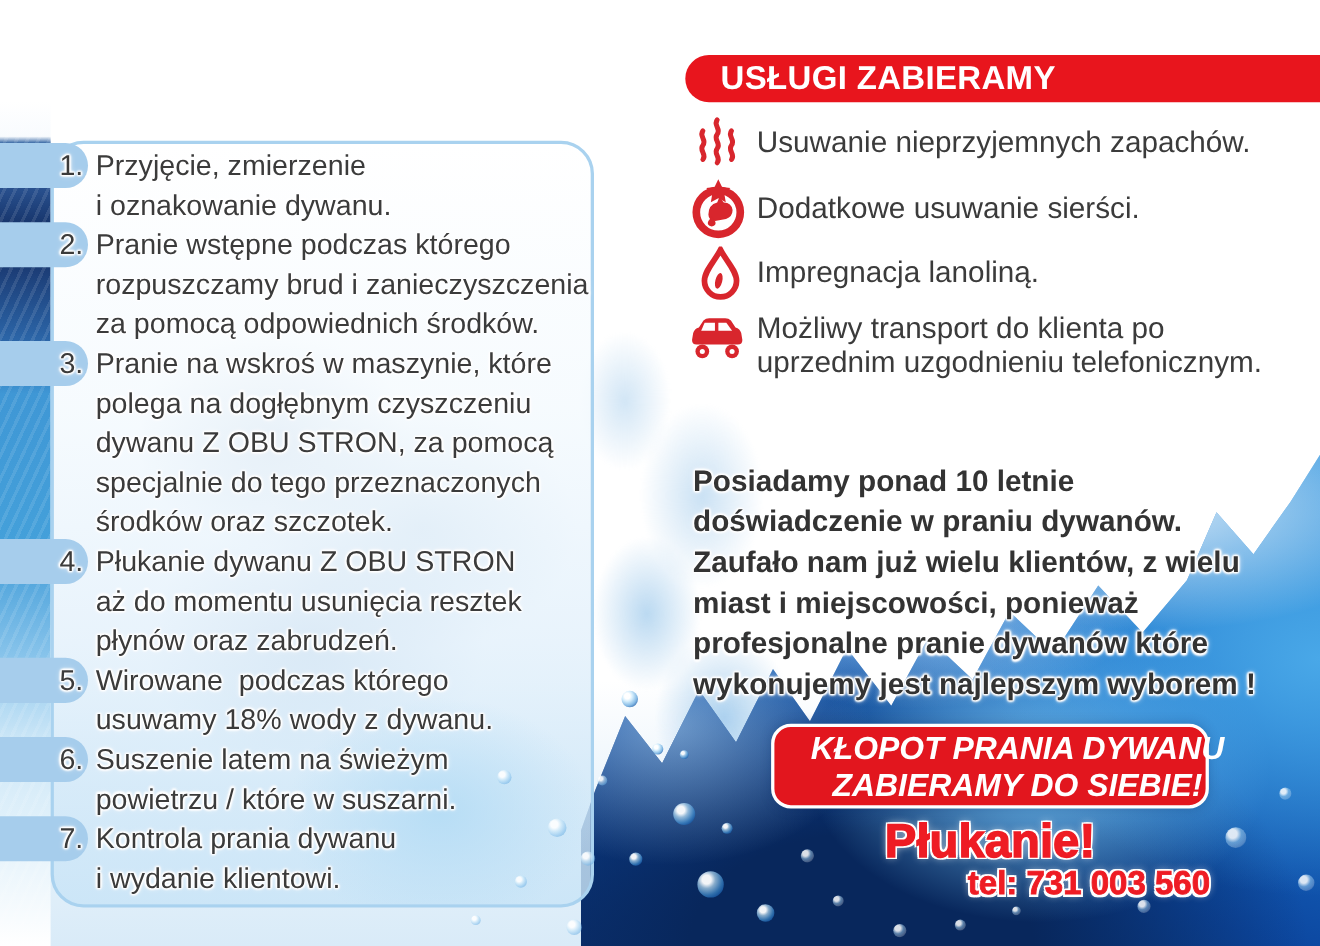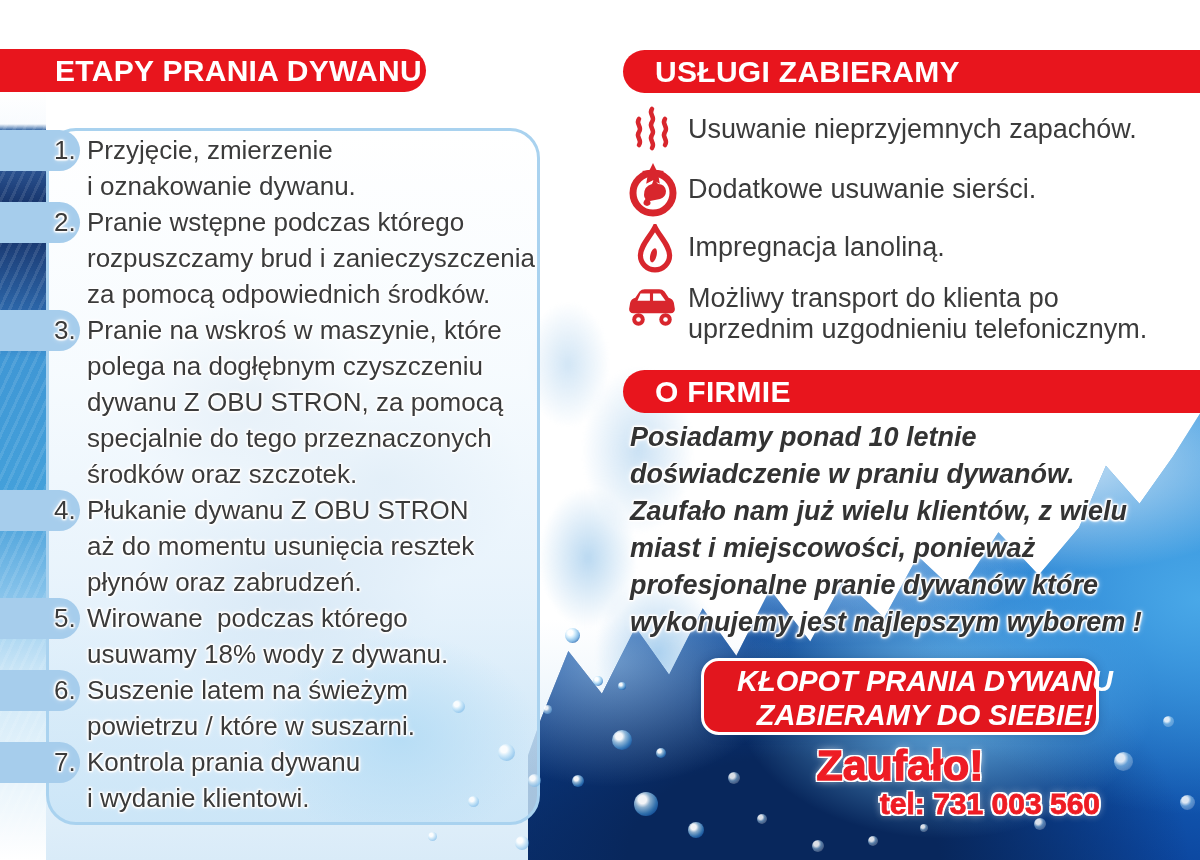--- a/index.html
+++ b/index.html
@@ -68,21 +68,21 @@
   .step { position:relative; }
   .step-num { position:absolute; left:-33px; top:0; }
   .pre { white-space:pre; display:block; }
   .halo { text-shadow:1px 0 2px #fff,-1px 0 2px #fff,0 1px 2px #fff,0 -1px 2px #fff,
           1px 1px 2px #fff,-1px -1px 2px #fff,1px -1px 2px #fff,-1px 1px 2px #fff,0 0 6px #fff; }
 
   
   .svc-icon { position:absolute; z-index:5; }
   .svc-text { position:absolute; left:688px; z-index:5; font-size:27px; line-height:31px; color:#3b3b3b; }
   .about { position:absolute; left:630px; top:419px; z-index:5; font-size:27px; line-height:37px;
-           font-weight:bold; font-style:italic; color:#333; }
+           font-weight:bold; color:#333; }
   .cta { position:absolute; left:701px; top:658px; width:398px; height:77px; z-index:5;
          background:#e2161e; border:3px solid #fff; border-radius:18px; box-sizing:border-box;
          text-align:center; box-shadow:0 0 10px rgba(0,40,90,0.25); }
   .cta-text { font-size:29px; line-height:34px; font-weight:bold; font-style:italic; color:#fff;
               padding-top:3px;padding-left:33px; }
   .cta-text .pre { display:inline-block; }
   .call { position:absolute; left:700px; top:741px; width:400px; text-align:center; z-index:5;
           font-size:43px; font-weight:bold; color:#ee1c24; -webkit-text-stroke:1.3px #ee1c24; }
   .phone { position:absolute; left:700px; top:787px; width:400px; text-align:right; z-index:5;
            font-size:30px; font-weight:bold; color:#ee1c24; -webkit-text-stroke:0.8px #ee1c24; }
@@ -122,23 +122,20 @@
     <span class="bubble deep" style="left:812px;top:840px;width:12px;height:12px"></span>
     <span class="bubble light" style="left:452px;top:700px;width:13px;height:13px"></span>
     <span class="bubble light" style="left:498px;top:744px;width:17px;height:17px"></span>
     <span class="bubble light" style="left:468px;top:796px;width:11px;height:11px"></span>
     <span class="bubble light" style="left:528px;top:774px;width:13px;height:13px"></span>
     <span class="bubble light" style="left:428px;top:832px;width:9px;height:9px"></span>
     <span class="bubble light" style="left:515px;top:836px;width:14px;height:14px"></span>
     <span class="bubble light" style="left:543px;top:705px;width:9px;height:9px"></span>
   </div>
 
-  <div class="hdr hdr-left">
-    <span>ETAPY PRANIA DYWANU</span>
-  </div>
 
   <div class="steps-box"></div>
 
   <div class="tab" style="top:130px"></div>
   <div class="tab" style="top:202px"></div>
   <div class="tab" style="top:310px"></div>
   <div class="tab" style="top:490px"></div>
   <div class="tab" style="top:598px"></div>
   <div class="tab" style="top:670px"></div>
   <div class="tab" style="top:742px"></div>
@@ -224,36 +221,33 @@
       <path d="M26 7 h7 l5 7 h-12 z" fill="#ffffff"></path>
       <circle cx="12" cy="32" r="6" fill="#d8262d"></circle>
         <circle cx="12" cy="32" r="2.2" fill="#ffffff"></circle>
       <circle cx="38" cy="32" r="6" fill="#d8262d"></circle>
         <circle cx="38" cy="32" r="2.2" fill="#ffffff"></circle>
     </svg>
   </span>
   <div class="svc-text pre" style="top:283px">Możliwy transport do klienta po
 uprzednim uzgodnieniu telefonicznym.</div>
 
-  <div class="hdr hdr-right" style="top:370px">
-    <span>O FIRMIE</span>
-  </div>
 
   <div class="about pre halo">Posiadamy ponad 10 letnie
 doświadczenie w praniu dywanów.
 Zaufało nam już wielu klientów, z wielu
 miast i miejscowości, ponieważ
 profesjonalne pranie dywanów które
 wykonujemy jest najlepszym wyborem !</div>
 
   <div class="cta">
     <div class="cta-text">
       <span class="pre">KŁOPOT PRANIA DYWANU
 ZABIERAMY DO SIEBIE!</span>
     </div>
   </div>
 
-  <div class="call outline-white">Zaufało!</div>
+  <div class="call outline-white">Płukanie!</div>
   <div class="phone outline-white">tel: 731 003 560</div>
 
   <div class="watermark">Sieradzak.pl</div>
 
 </div>
 
 </body></html>

